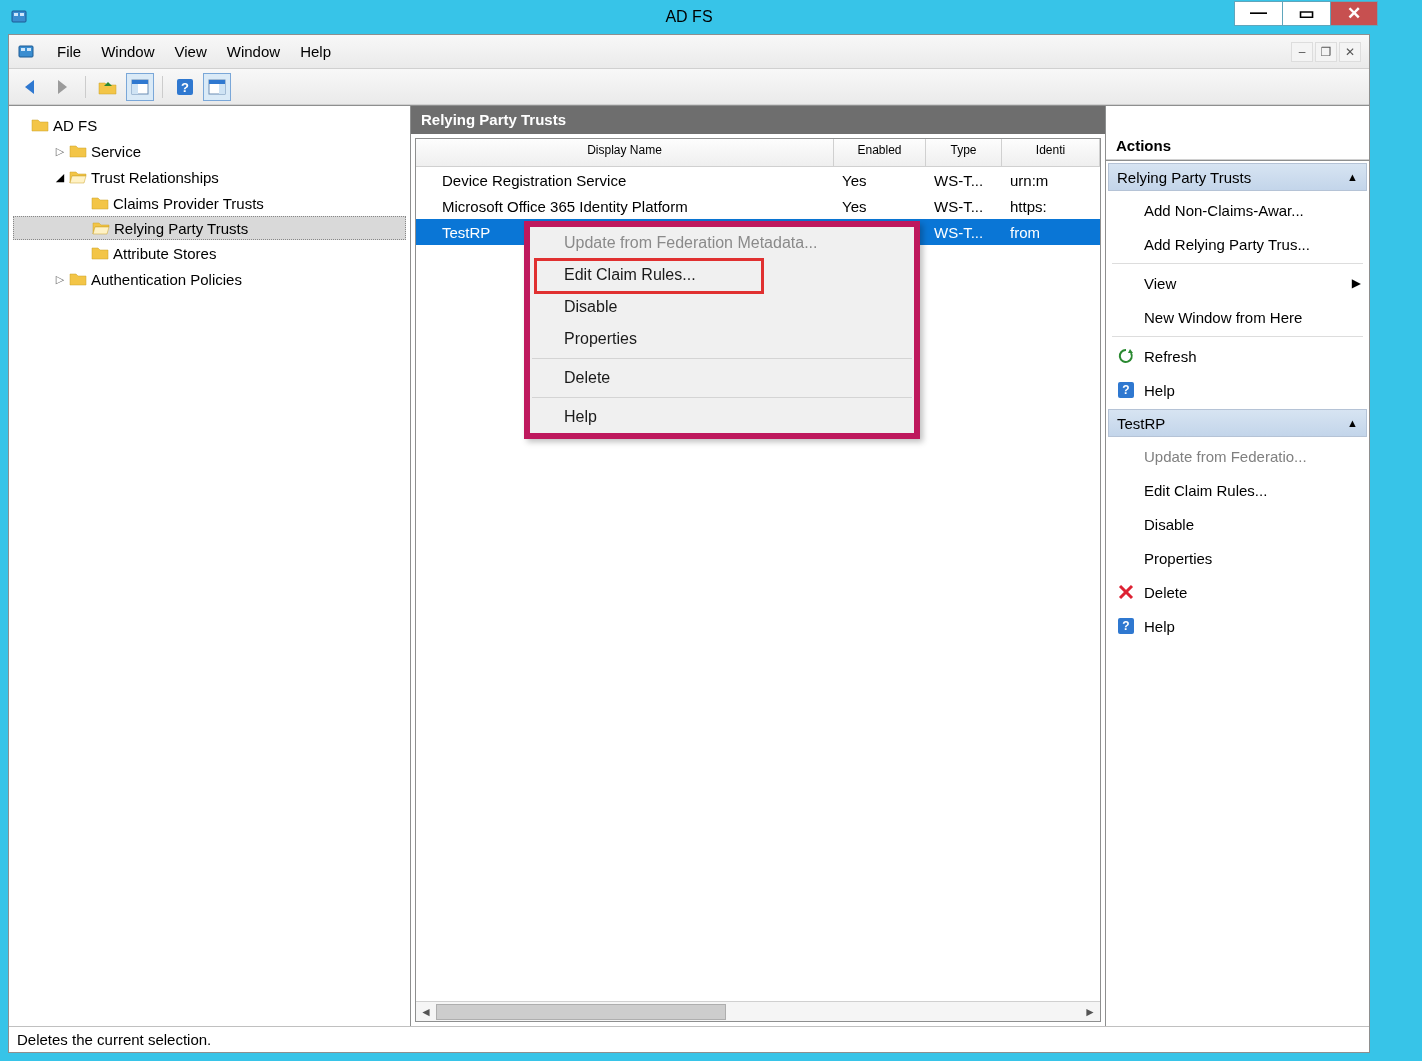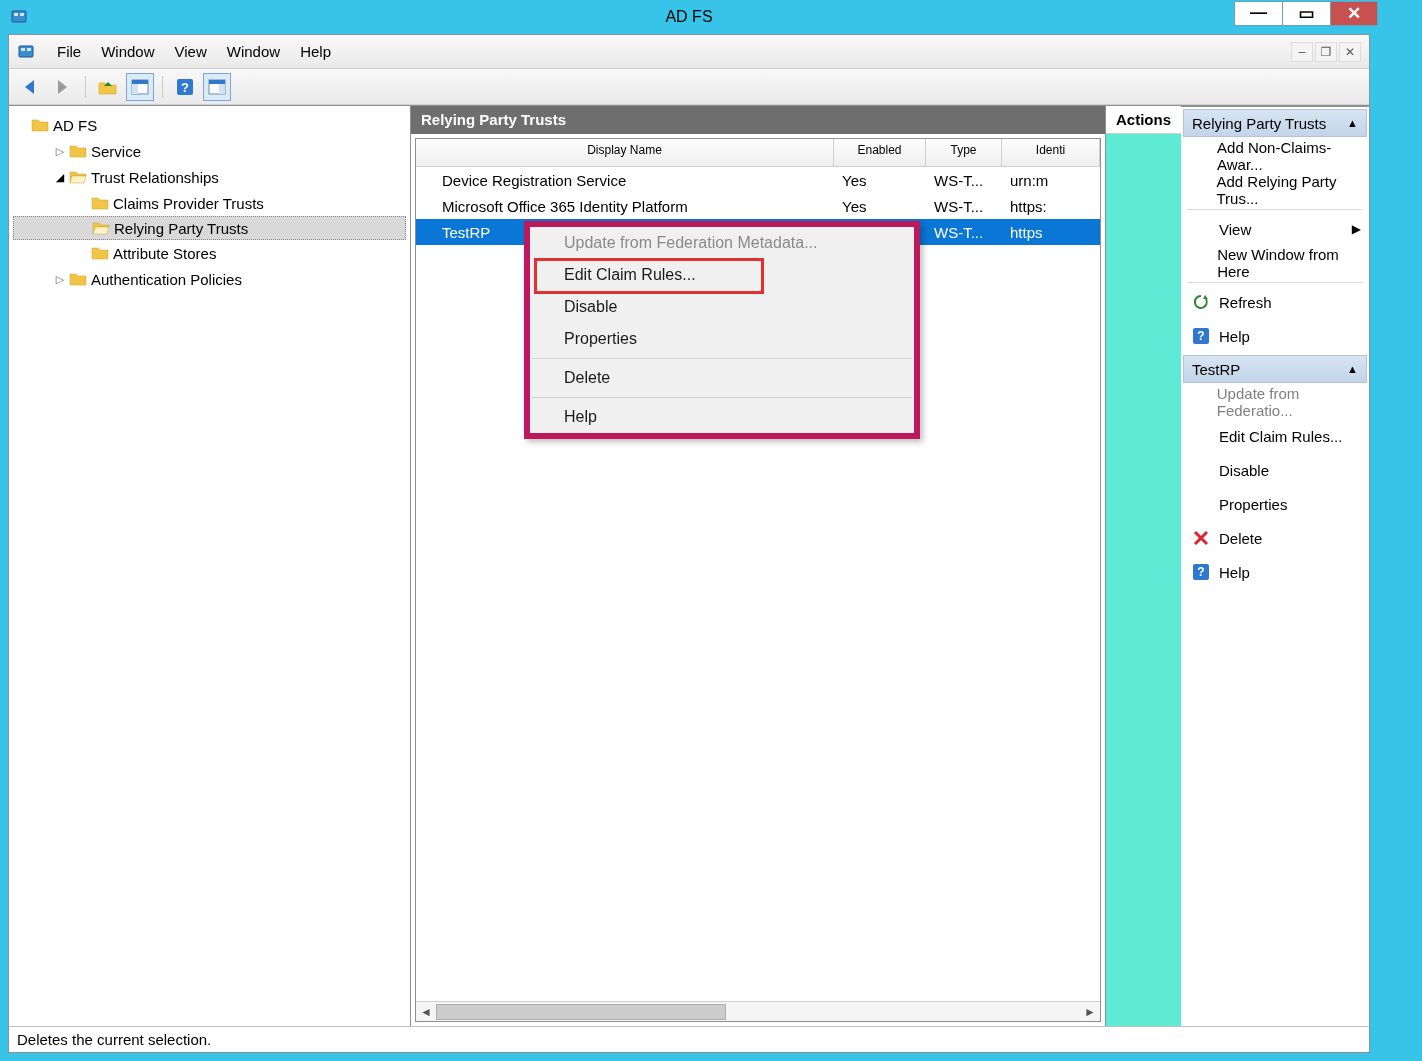--- a/index.html
+++ b/index.html
@@ -48,21 +48,21 @@
 .list-row.selected { background: #0a76d6; color: #fff; }
 .hscroll { height: 20px; border-top: 1px solid #d0d0d0; display:flex; align-items:center; background:#f5f5f5;}
 .hscroll .arrow { width:20px; text-align:center; font-size:12px; color:#555;}
 .hscroll .track { flex:1; height:16px; position:relative;}
 .hscroll .thumb { position:absolute; left:0; top:0; width:45%; height:100%; background:#cdcdcd; border:1px solid #aeaeae;}
 .context-menu { position: absolute; left: 108px; top: 82px; width: 396px; background: #f0f0f0; border: 6px solid #be185d; box-shadow: 3px 3px 6px rgba(0,0,0,0.25); z-index: 50; }
 .context-menu .cm-item { height: 32px; line-height: 32px; padding: 0 12px 0 34px; font-size: 16px; color: #1a1a1a; }
 .context-menu .cm-item.disabled { color: #8a8a8a; }
 .context-menu .cm-sep { height: 1px; background: #d4d4d4; margin: 3px 2px; }
 .context-menu .cm-highlight-box { position: absolute; border: 3px solid #e03030; pointer-events: none; }
-.actions-pane { width: 263px; background:#5eead4; display:flex; flex-direction:row;}
+.actions-pane { width: 263px; background:#5eead4; display:flex; flex-direction:column;margin-top:26px;}
 .actions-title { height: 28px; font-weight: bold; font-size: 15px; line-height: 28px; padding: 0 10px; border-bottom: 1px solid #d0d0d0; background:#fff;}
 .actions-body { flex:1; border-top: 1px solid #8e8f8f; margin:0; overflow:auto; background:#fff;}
 .act-group-header { background: linear-gradient(#d7e4f2,#c3d5ea); border: 1px solid #b5c3d6; margin: 2px; height: 28px; display:flex; align-items:center; padding: 0 8px; font-size: 15px; position:relative;}
 .act-group-header .caret { position:absolute; right:8px; font-size:11px;}
 .act-item { display:flex; align-items:center; height: 34px; padding: 0 8px 0 8px; font-size: 15px; margin-left: 2px;}
 .act-item .ai-icon { width: 20px; height:18px; margin-right: 8px; display:flex; align-items:center; justify-content:center;}
 .act-item.disabled { color:#808080; }
 .act-item .submenu-arrow { margin-left:auto; font-size:12px;}
 .act-sep { height:1px; background:#ddd; margin: 2px 6px;}
 .statusbar { height: 26px; border-top: 1px solid #c0c0c0; display:flex; align-items:center; padding: 0 8px; font-size: 15px; background:#fff;}
@@ -260,21 +260,21 @@
               <div class="list-row">
                 <div class="cell c1">Microsoft Office 365 Identity Platform</div>
                 <div class="cell c2">Yes</div>
                 <div class="cell c3">WS-T...</div>
                 <div class="cell c4">https:</div>
               </div>
               <div class="list-row selected">
                 <div class="cell c1">TestRP</div>
                 <div class="cell c2">Yes</div>
                 <div class="cell c3">WS-T...</div>
-                <div class="cell c4">https</div>
+                <div class="cell c4">from</div>
               </div>
             </div>
           <div class="hscroll">
             <div class="arrow">◄</div>
             <div class="track">
                 <div class="thumb"></div>
               </div>
             <div class="arrow">►</div>
           </div>
 

